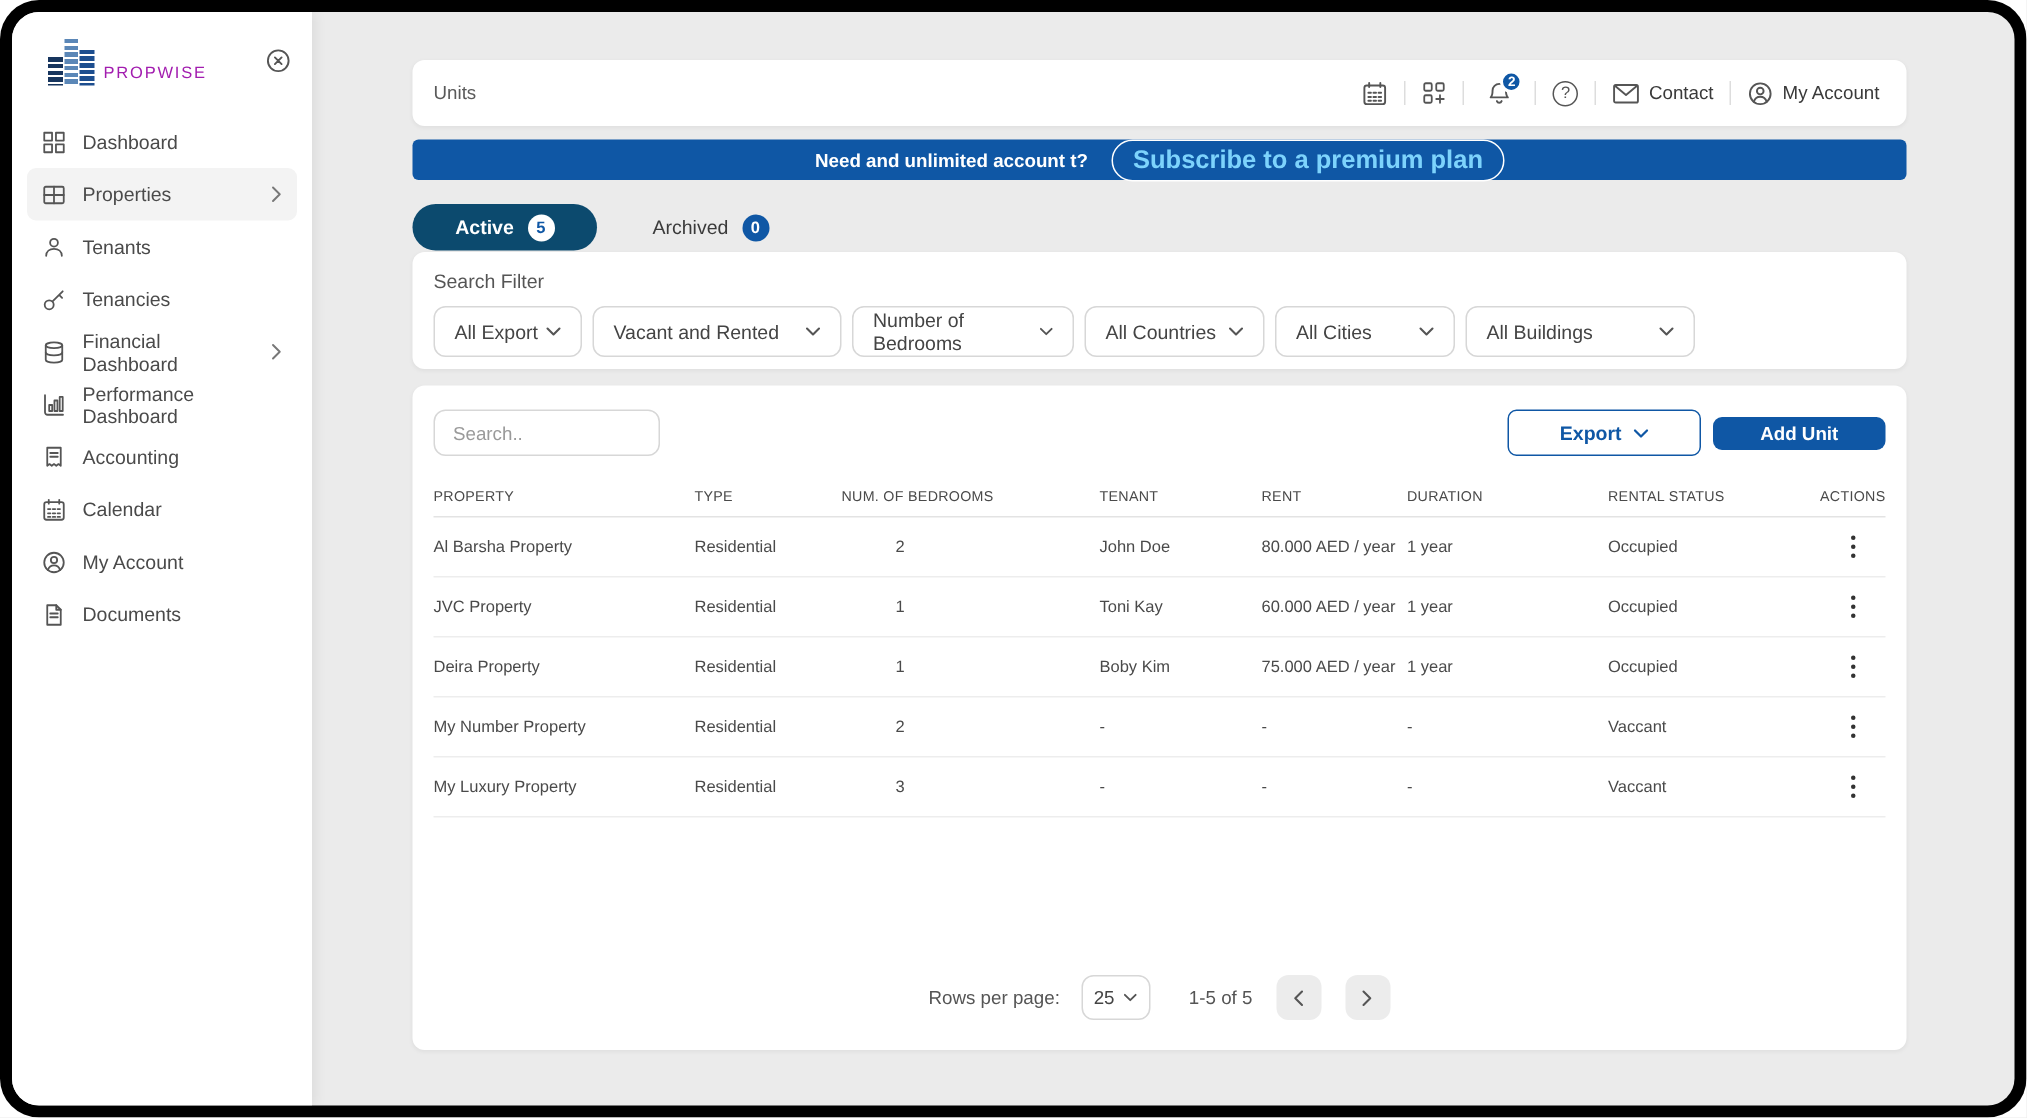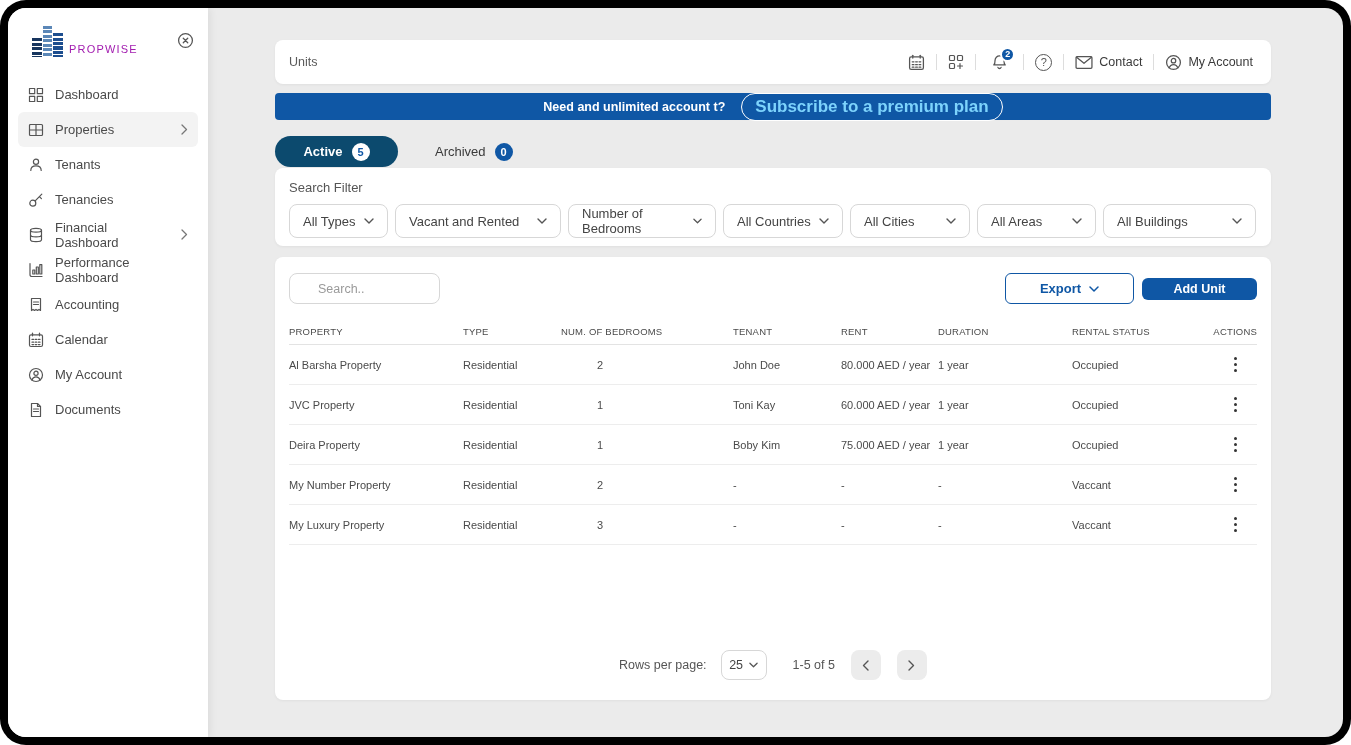--- a/index.html
+++ b/index.html
@@ -61,21 +61,21 @@
 
   .filter-card { margin-top:1px; height:78px; padding:12px 14px 0 14px; }
   .filter-title { font-size:13px; color:#555; }
   .filter-row { display:flex; gap:7px; margin-top:9px; }
   .dd { height:34px; border:1px solid #d7d7d7; border-radius:8px; display:flex; align-items:center;
         justify-content:space-between; padding:0 13px; font-size:13px; color:#444; cursor:pointer;
         background:#fff; flex-shrink:0; }
 
   .table-card { margin-top:11px; height:443px; display:flex; flex-direction:column; padding:16px 14px 14px 14px; }
   .toolbar { display:flex; align-items:center; }
-  .search-input { width:151px; height:31px; border:1px solid #d7d7d7; border-radius:8px; padding:0 28px;
+  .search-input { width:151px; height:31px; border:1px solid #d7d7d7; border-radius:8px; padding:0 12px;
                   font-size:12.5px; color:#555; font-family:"Liberation Sans", sans-serif; outline:none; }
   .search-input::placeholder { color:#9a9a9a; }
   .toolbar-spacer { flex:1; }
   .export-btn { width:129px; height:31px; border:1.5px solid #0f57a5; border-radius:6px; background:#fff;
                 color:#0f57a5; font-size:13px; font-weight:700; display:flex; align-items:center;
                 justify-content:center; gap:8px; cursor:pointer;margin-left:12px; }
   .add-btn { width:115px; height:22px; margin-left:8px; border:none; border-radius:6px; background:#0f57a5;
              color:#fff; font-size:12.5px; font-weight:700; cursor:pointer; }
 
   .tr { display:grid; grid-template-columns:174px 98px 172px 108px 97px 134px 140px 1fr; align-items:center; }
@@ -305,21 +305,21 @@
           <div class="tab inactive">
             <span>Archived</span>
             <span class="tab-badge">0</span>
           </div>
         </div>
 
         <div class="filter-card card">
           <div class="filter-title">Search Filter</div>
           <div class="filter-row">
   <div class="dd" style="width: 99px;">
-    <span class="dd-label">All Types</span>
+    <span class="dd-label">All Export</span>
     <svg width="10" height="6" viewBox="0 0 10 6">
                   <path d="M1 1l4 4 4-4" fill="none" stroke="#555" stroke-width="1.4" stroke-linecap="round" stroke-linejoin="round"></path>
                 </svg>
   </div>
 
   <div class="dd" style="width: 166px;">
     <span class="dd-label">Vacant and Rented</span>
     <svg width="10" height="6" viewBox="0 0 10 6">
                   <path d="M1 1l4 4 4-4" fill="none" stroke="#555" stroke-width="1.4" stroke-linecap="round" stroke-linejoin="round"></path>
                 </svg>
@@ -339,26 +339,20 @@
                 </svg>
   </div>
 
   <div class="dd" style="width: 120px;">
     <span class="dd-label">All Cities</span>
     <svg width="10" height="6" viewBox="0 0 10 6">
                   <path d="M1 1l4 4 4-4" fill="none" stroke="#555" stroke-width="1.4" stroke-linecap="round" stroke-linejoin="round"></path>
                 </svg>
   </div>
 
-  <div class="dd" style="width: 119px;">
-    <span class="dd-label">All Areas</span>
-    <svg width="10" height="6" viewBox="0 0 10 6">
-                  <path d="M1 1l4 4 4-4" fill="none" stroke="#555" stroke-width="1.4" stroke-linecap="round" stroke-linejoin="round"></path>
-                </svg>
-  </div>
 
   <div class="dd" style="width: 153px;">
     <span class="dd-label">All Buildings</span>
     <svg width="10" height="6" viewBox="0 0 10 6">
                   <path d="M1 1l4 4 4-4" fill="none" stroke="#555" stroke-width="1.4" stroke-linecap="round" stroke-linejoin="round"></path>
                 </svg>
   </div>
 </div>
         </div>
 

